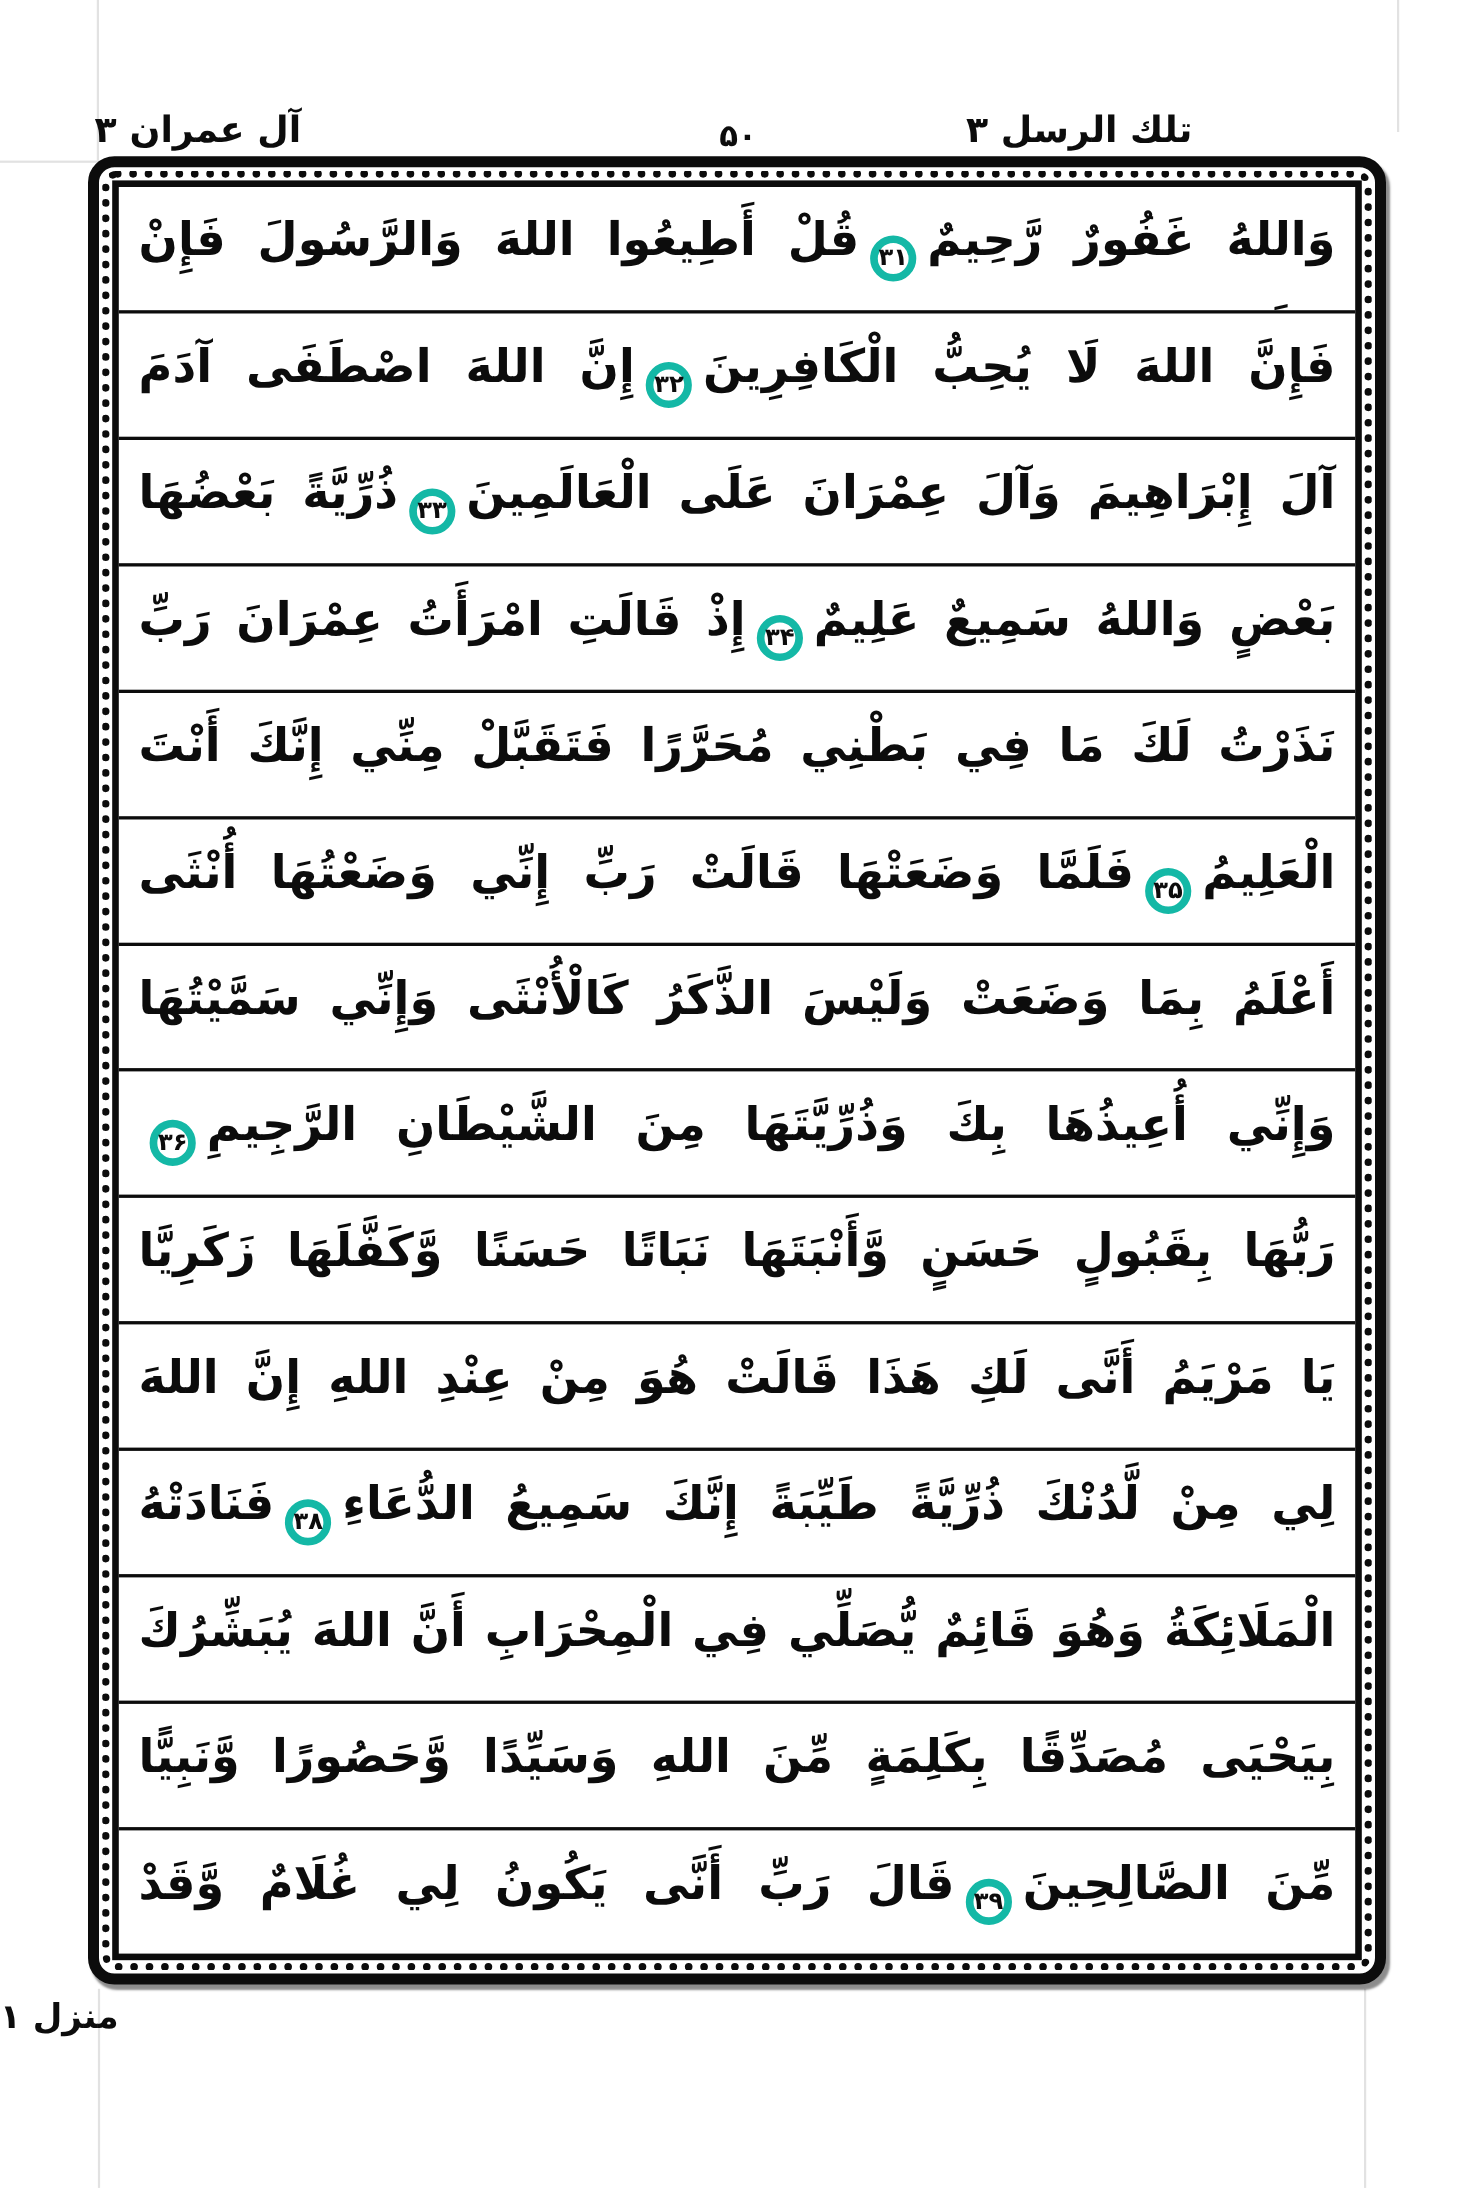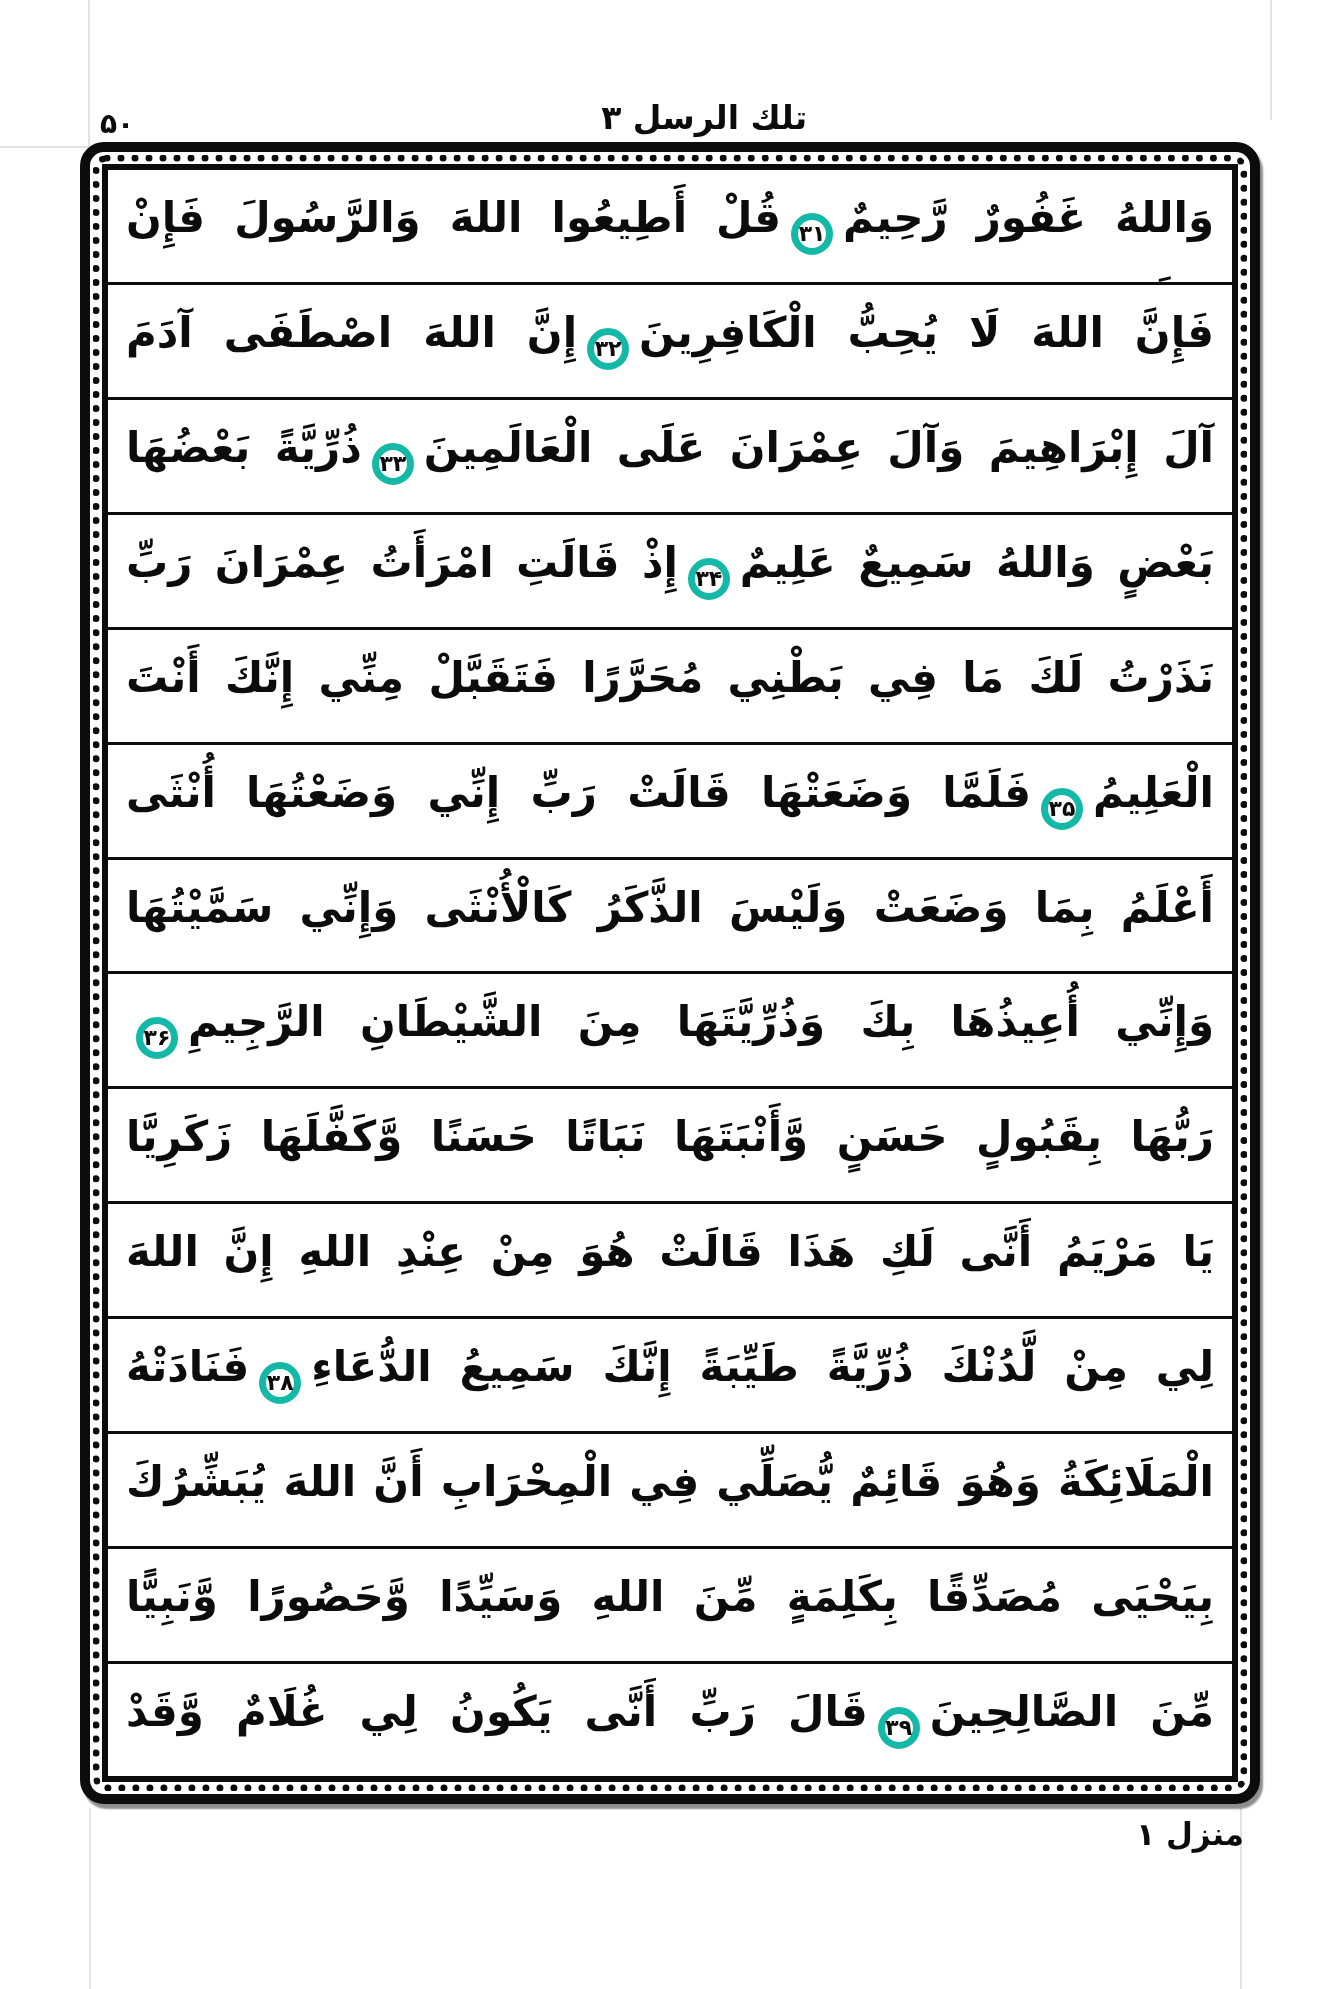--- a/index.html
+++ b/index.html
@@ -47,21 +47,21 @@
     width:42px;height:42px;box-sizing:border-box;
     border:7px solid #14b8a6;border-radius:50%;
     font-size:22px;font-weight:bold;line-height:1;
     vertical-align:-9px;margin:0 10px;
     letter-spacing:0;text-align:center;text-align-last:center;
   }
   .verse-num:empty{display:none;}
   
   .manzil-footer{
     position:absolute;top:1816px;left:0;width:1244px;
-    text-align:right;font-size:31px;font-weight:600;direction:rtl;
+    text-align:left;font-size:31px;font-weight:600;direction:rtl;
   }
   
   .art{position:absolute;background:#e2e2e2;}
   .art-top-left-v{left:88px;top:0;width:2px;height:146px;}
   .art-top-left-h{left:0;top:146px;width:90px;height:2px;}
   .art-top-right-v{left:1270px;top:0;width:2px;height:120px;}
   .art-bot-left-v{left:89px;top:1808px;width:2px;height:181px;}
   .art-bot-right-v{left:1240px;top:1808px;width:2px;height:181px;}
 </style>
 </head>
@@ -69,20 +69,21 @@
 
 <div class="art art-top-left-v"></div>
 <div class="art art-top-left-h"></div>
 <div class="art art-top-right-v"></div>
 <div class="art art-bot-left-v"></div>
 <div class="art art-bot-right-v"></div>
 
 <div class="page-header">
   <span class="h-juz">تلك الرسل ٣</span>
   <span class="h-page">۵۰</span>
+  <span class="h-surah">آل عمران ٣</span>
 </div>
 
 <div class="frame">
   <div class="beads">
     <div class="inner">
 
       <div class="row"><span>وَاللهُ غَفُورٌ رَّحِيمٌ</span><span class="verse-num">۳۱</span><span>قُلْ أَطِيعُوا اللهَ وَالرَّسُولَ فَإِنْ تَوَلَّوْا</span></div>
 
       <div class="row"><span>فَإِنَّ اللهَ لَا يُحِبُّ الْكَافِرِينَ</span><span class="verse-num">۳۲</span><span>إِنَّ اللهَ اصْطَفَى آدَمَ وَنُوحًا وَّ</span></div>
 

